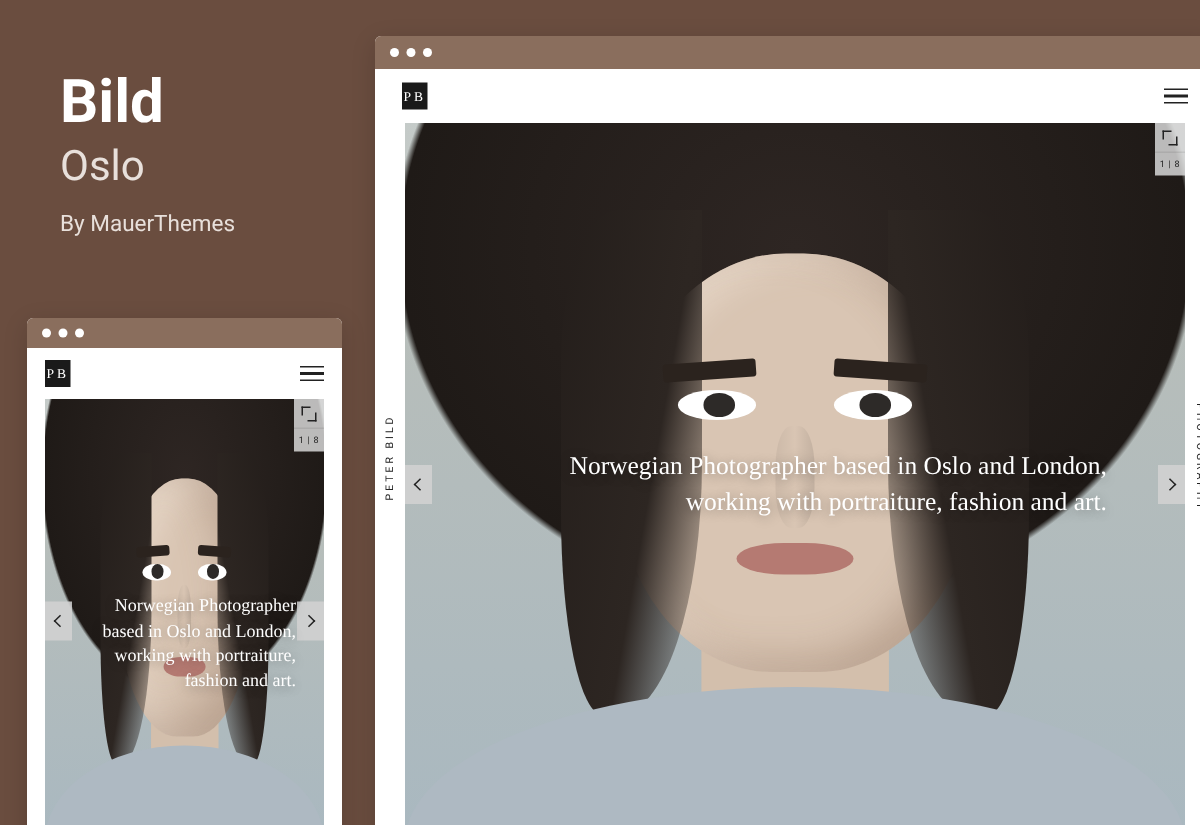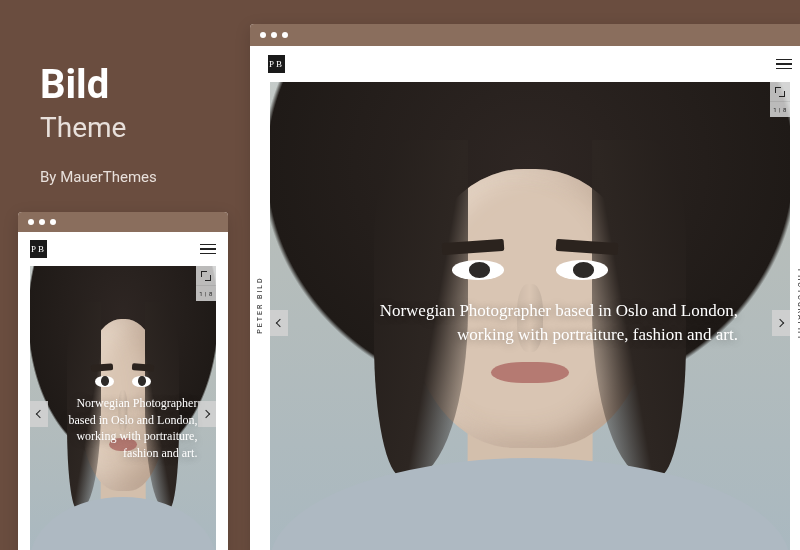--- a/index.html
+++ b/index.html
@@ -5,23 +5,23 @@
   * { margin: 0; padding: 0; box-sizing: border-box; }
   html, body { width: 800px; height: 550px; overflow: hidden; font-family: -apple-system, BlinkMacSystemFont, "Segoe UI", Roboto, sans-serif; }
   body { background: #6a4d3f; position: relative; }
 
   .promo {
     position: absolute;
     left: 40px;
     top: 48px;
     color: #fff;
   }
-  .promo-title { font-size: 40px; font-weight: 700; line-height: 1; margin-top: 17px; }
+  .promo-title { font-size: 40px; font-weight: 700; line-height: 1; }
   .promo-sub { font-size: 28px; font-weight: 400; margin-top: 6px; color: #e8e0db; }
-  .promo-by { font-size: 15px; font-weight: 400; margin-top: 24px; color: #e8e0db; }
+  .promo-by { font-size: 15px; font-weight: 400; margin-top: 13px; color: #e8e0db; }
 
   
   .browser { position: absolute; background: #fff; border-radius: 4px 4px 0 0; overflow: hidden; box-shadow: 0 4px 16px rgba(0,0,0,0.15); }
   .browser-bar { background: #8a6e5d; height: 20px; display: flex; align-items: center; padding-left: 10px; gap: 5px; }
   .dot { width: 6px; height: 6px; border-radius: 50%; background: #fff; }
 
   
   .desktop { left: 250px; top: 24px; width: 560px; height: 540px; }
   .desktop .browser-bar { height: 22px; }
   .desktop .content { position: relative; height: calc(100% - 22px); background: #fff; }
@@ -83,21 +83,21 @@
   .side-label.left { left: 6px; transform: translateY(-50%) rotate(180deg); }
   .side-label.right { right: 6px; }
   .desktop .site-header { height: 36px; padding: 0 18px; }
   .desktop .hero { top: 36px; }
 </style>
 </head>
 <body>
 
 <div class="promo">
   <div class="promo-title">Bild</div>
-  <div class="promo-sub">Theme</div>
+  <div class="promo-sub">Oslo</div>
   <div class="promo-by">By MauerThemes</div>
 </div>
 
 <div class="browser mobile">
   <div class="browser-bar">
     <div class="dot"></div>
     <div class="dot"></div>
     <div class="dot"></div>
   </div>
   <div class="content">

